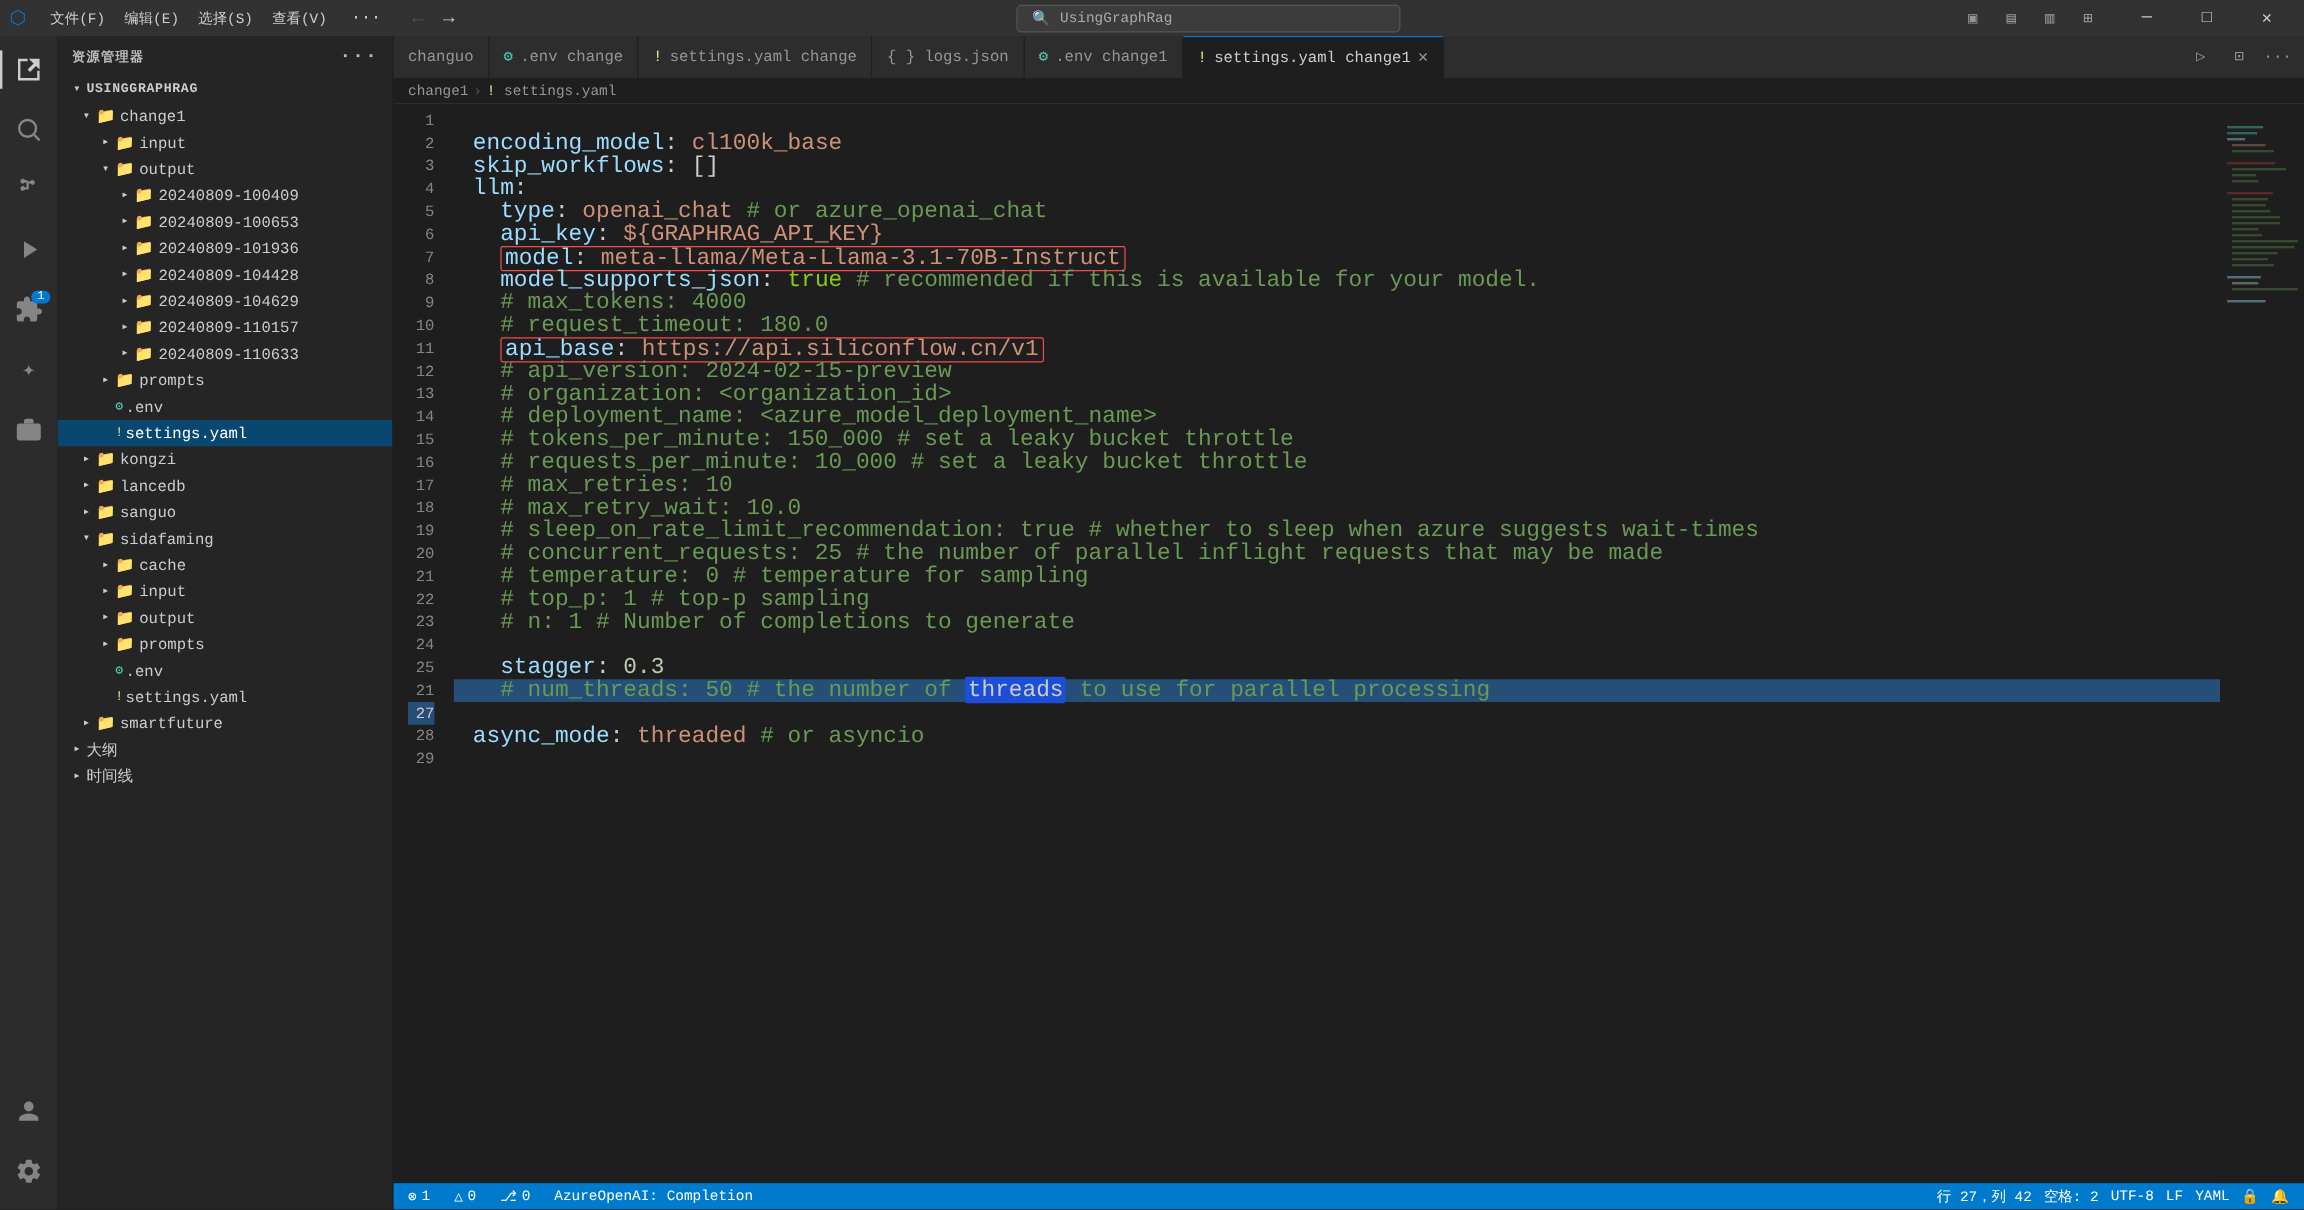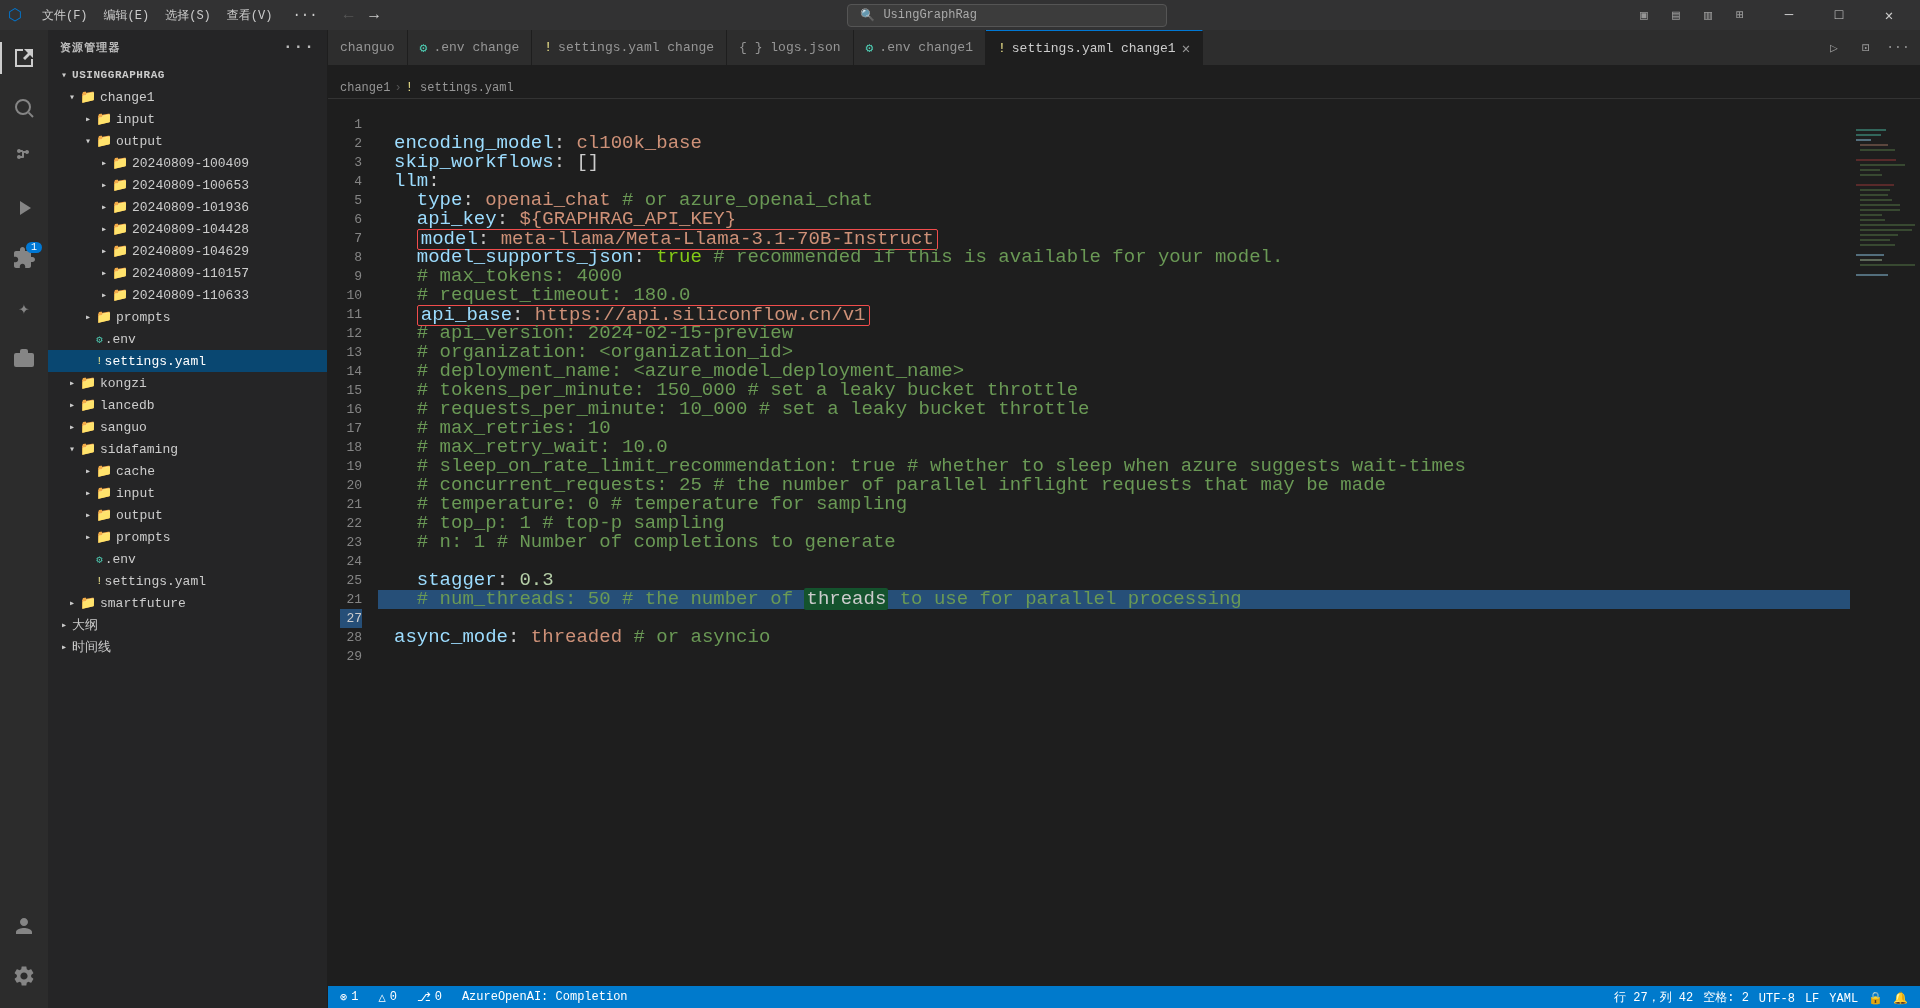--- a/index.html
+++ b/index.html
@@ -41,21 +41,21 @@
     
     .tree-item { display: flex; align-items: center; height: 22px; padding-left: 8px; cursor: pointer; font-size: 13px; white-space: nowrap; }
     .tree-item.selected { background: #094771; color: #ffffff; }
     .tree-arrow { width: 16px; font-size: 10px; display: inline-flex; align-items: center; justify-content: center; flex-shrink: 0; }
     .tree-icon { width: 16px; margin-right: 4px; font-size: 13px; flex-shrink: 0; }
     .folder-icon { color: #dcb67a; }
     .warning-icon { color: #f0e68c; font-size: 11px; margin-right: 2px; }
     .gear-icon-small { color: #4ec9b0; font-size: 11px; margin-right: 2px; }
 
     
-    .editor-area { flex: 1; display: flex; flex-direction: column; gap: 12px; }
+    .editor-area { flex: 1; display: flex; flex-direction: column; }
     
     
     .tabs-bar { height: 35px; background: #2d2d2d; display: flex; align-items: flex-end; overflow: hidden; }
     .tab { height: 35px; display: flex; align-items: center; padding: 0 12px; gap: 6px; cursor: pointer; border-right: 1px solid #1e1e1e; font-size: 13px; color: #969696; background: #2d2d2d; white-space: nowrap; flex-shrink: 0; }
     .tab.active { background: #1e1e1e; color: #cccccc; border-top: 1px solid #0078d4; }
     .tab-close { font-size: 14px; color: #969696; cursor: pointer; }
     .tab-warning { color: #f0e68c; }
     .tab-gear { color: #4ec9b0; }
 
     
@@ -79,21 +79,21 @@
     .val-num { color: #b5cea8; }
     .val-bool { color: #84cc16; }
     .comment { color: #6a9955; }
     .colon { color: #cccccc; }
     .punct { color: #cccccc; }
     .url-val { color: #ce9178; }
 
     
     .status-bar { height: 22px; background: #007acc; display: flex; align-items: center; padding: 0 8px; gap: 12px; font-size: 12px; color: #ffffff; }
     .status-item { display: flex; align-items: center; gap: 4px; cursor: pointer; padding: 0 4px; }
-    .status-right { margin-left: auto; display: flex; gap: 2px; align-items: flex-end; }
+    .status-right { margin-left: auto; display: flex; gap: 2px; }
 
     
     .minimap-panel { width: 70px; background: #1e1e1e; position: relative; overflow: hidden; }
   </style>
 </head>
 <body>
 
 <div class="titlebar">
   <span class="titlebar-icon">⬡</span>
   <div class="titlebar-menu">
@@ -428,21 +428,21 @@
         <div class="code-line">  <span class="comment"># requests_per_minute: 10_000 # set a leaky bucket throttle</span></div>
         <div class="code-line">  <span class="comment"># max_retries: 10</span></div>
         <div class="code-line">  <span class="comment"># max_retry_wait: 10.0</span></div>
         <div class="code-line">  <span class="comment"># sleep_on_rate_limit_recommendation: true # whether to sleep when azure suggests wait-times</span></div>
         <div class="code-line">  <span class="comment"># concurrent_requests: 25 # the number of parallel inflight requests that may be made</span></div>
         <div class="code-line">  <span class="comment"># temperature: 0 # temperature for sampling</span></div>
         <div class="code-line">  <span class="comment"># top_p: 1 # top-p sampling</span></div>
         <div class="code-line">  <span class="comment"># n: 1 # Number of completions to generate</span></div>
         <div class="code-line">&nbsp;</div>
         <div class="code-line">  <span class="key">stagger</span><span class="colon">: </span><span class="val-num">0.3</span></div>
-        <div class="code-line highlighted">  <span class="comment"># num_threads: 50 # the number of </span><span style="background:#14532d;padding:0 2px;border-radius:2px;">threads</span><span class="comment"> to use for parallel processing</span></div>
+        <div class="code-line highlighted">  <span class="comment"># num_threads: 50 # the number of </span><span style="background:#1d4ed8;padding:0 2px;border-radius:2px;">threads</span><span class="comment"> to use for parallel processing</span></div>
         <div class="code-line">&nbsp;</div>
         <div class="code-line"><span class="key">async_mode</span><span class="colon">: </span><span class="val-str">threaded</span> <span class="comment"># or asyncio</span></div>
       </div>
 
       <div class="minimap-panel">
         <div style="padding:4px 2px;opacity:0.7;">
           <svg width="66" height="700" viewBox="0 0 66 700" xmlns="http://www.w3.org/2000/svg">
             <rect x="4" y="14" width="30" height="2" fill="#4ec9b0" opacity="0.6"></rect>
             <rect x="4" y="19" width="25" height="2" fill="#4ec9b0" opacity="0.6"></rect>
             <rect x="4" y="24" width="15" height="2" fill="#9cdcfe" opacity="0.6"></rect>

